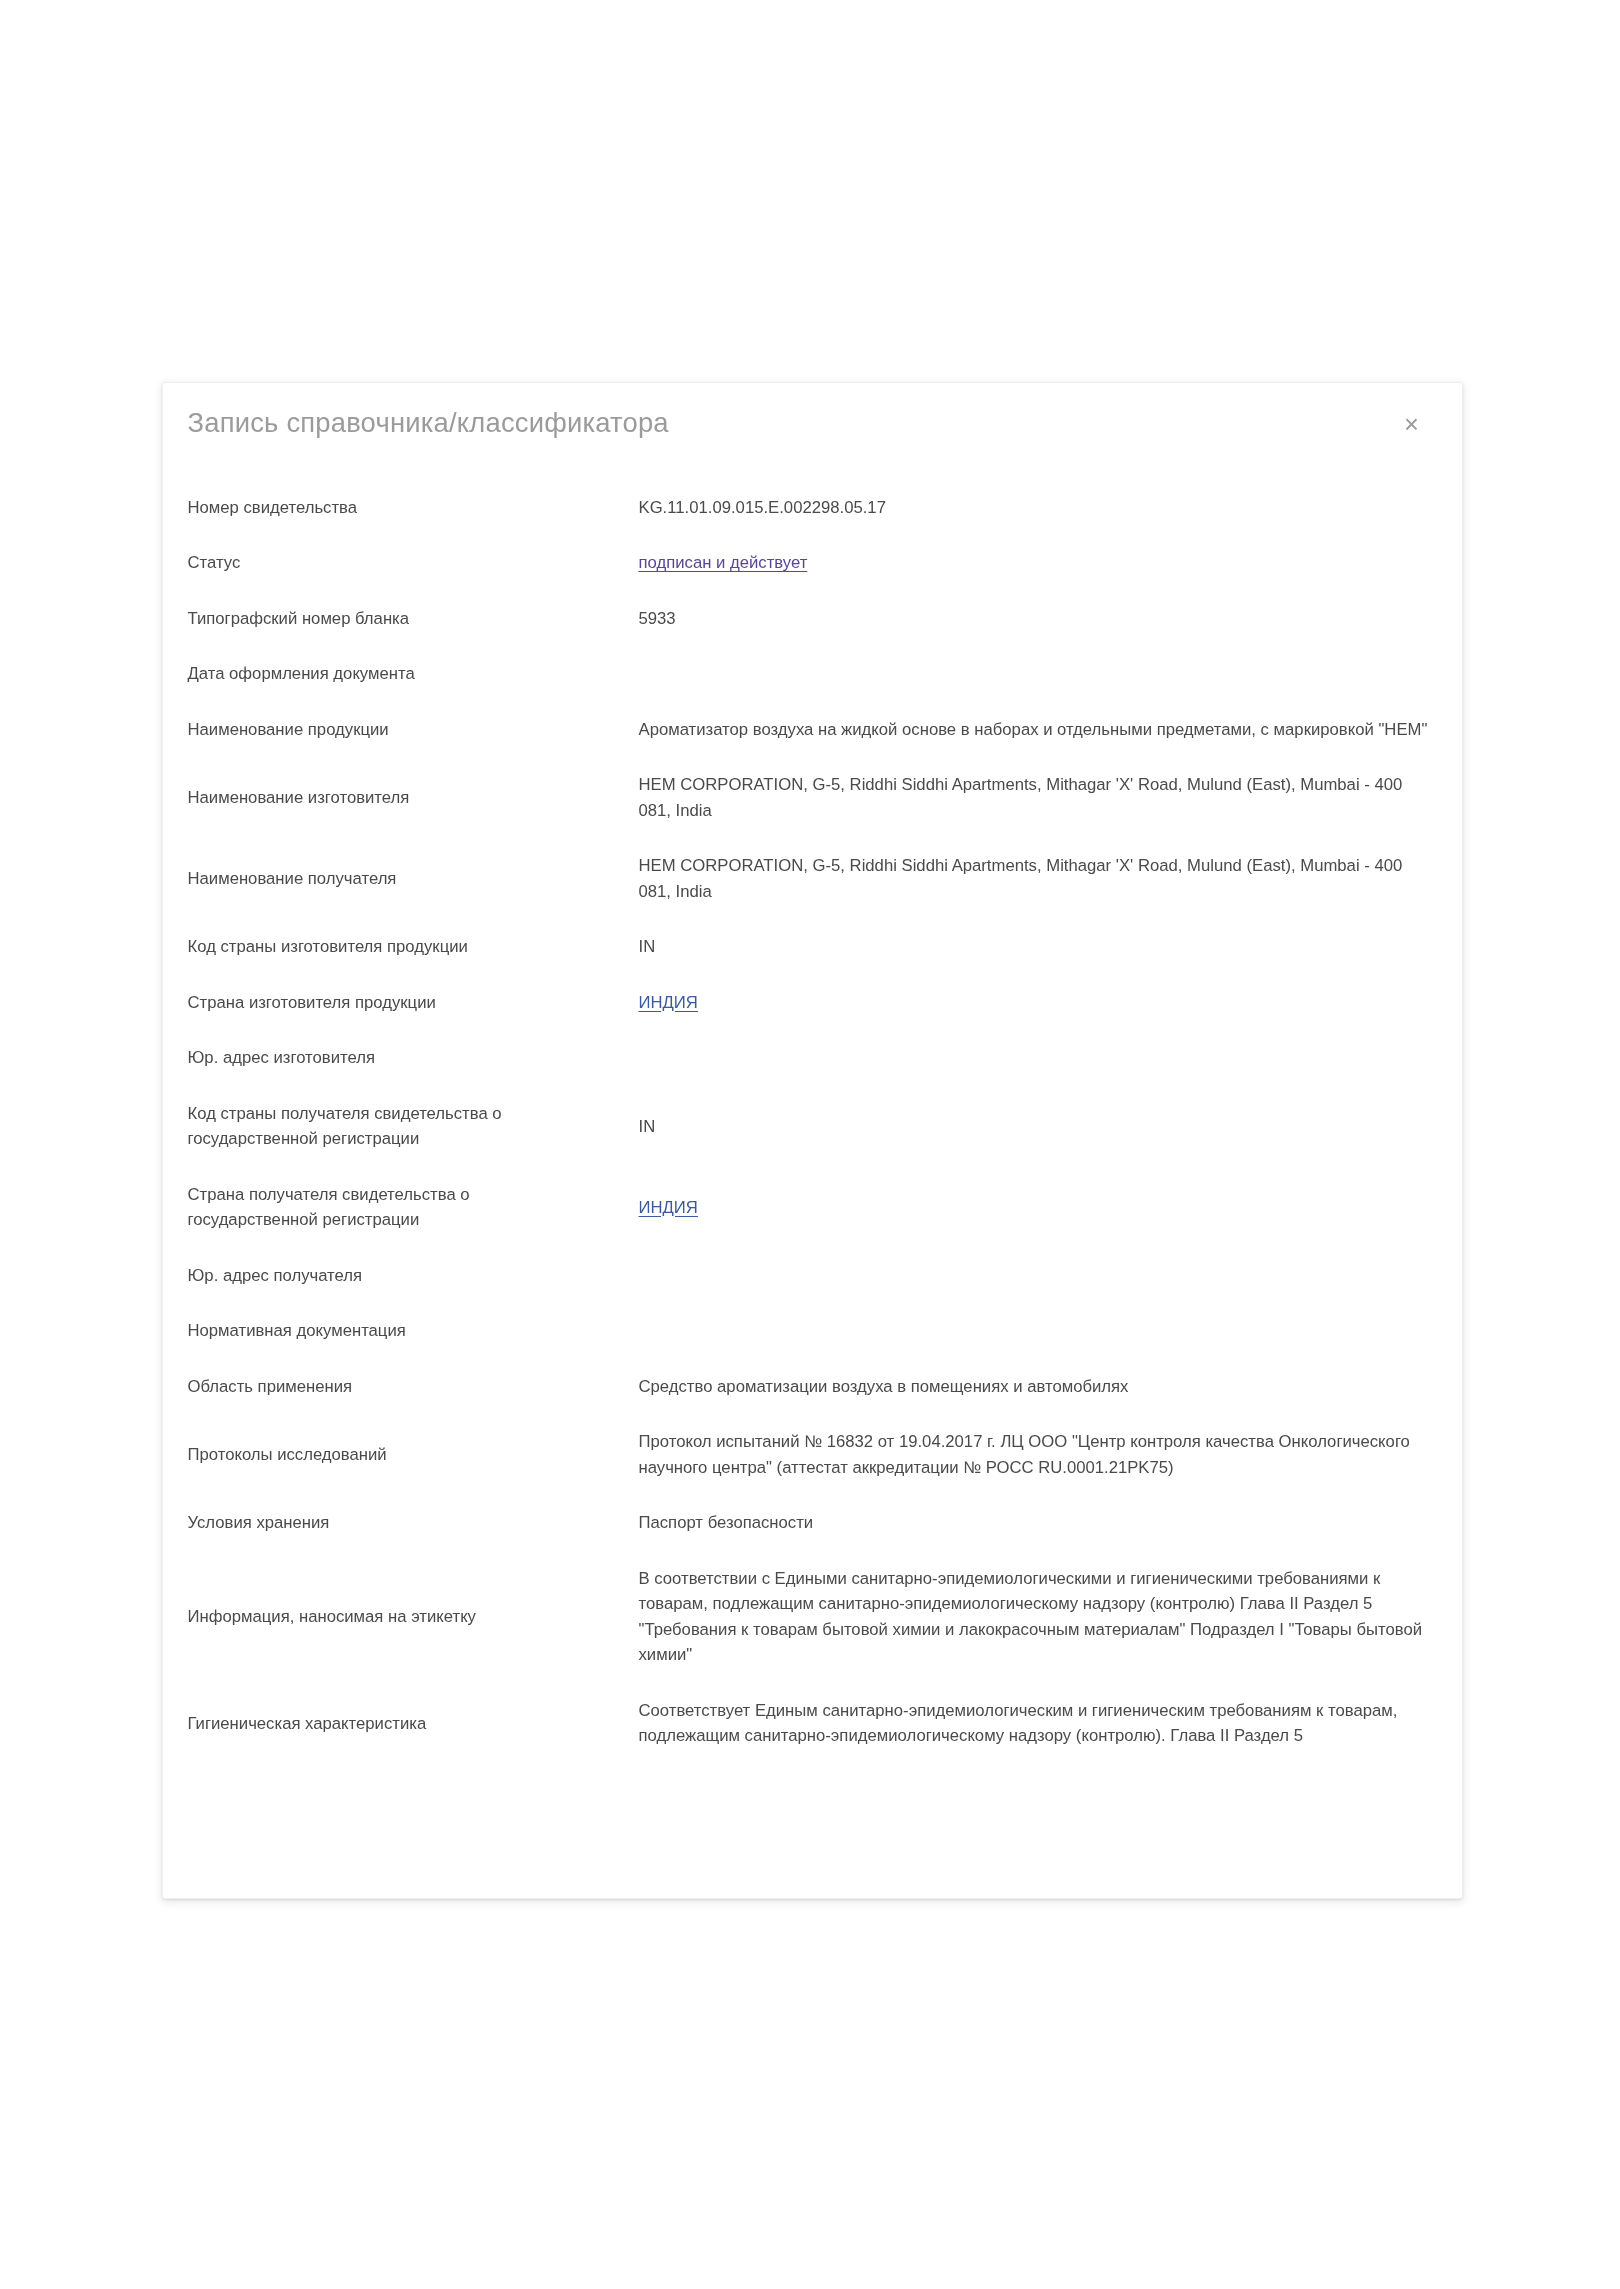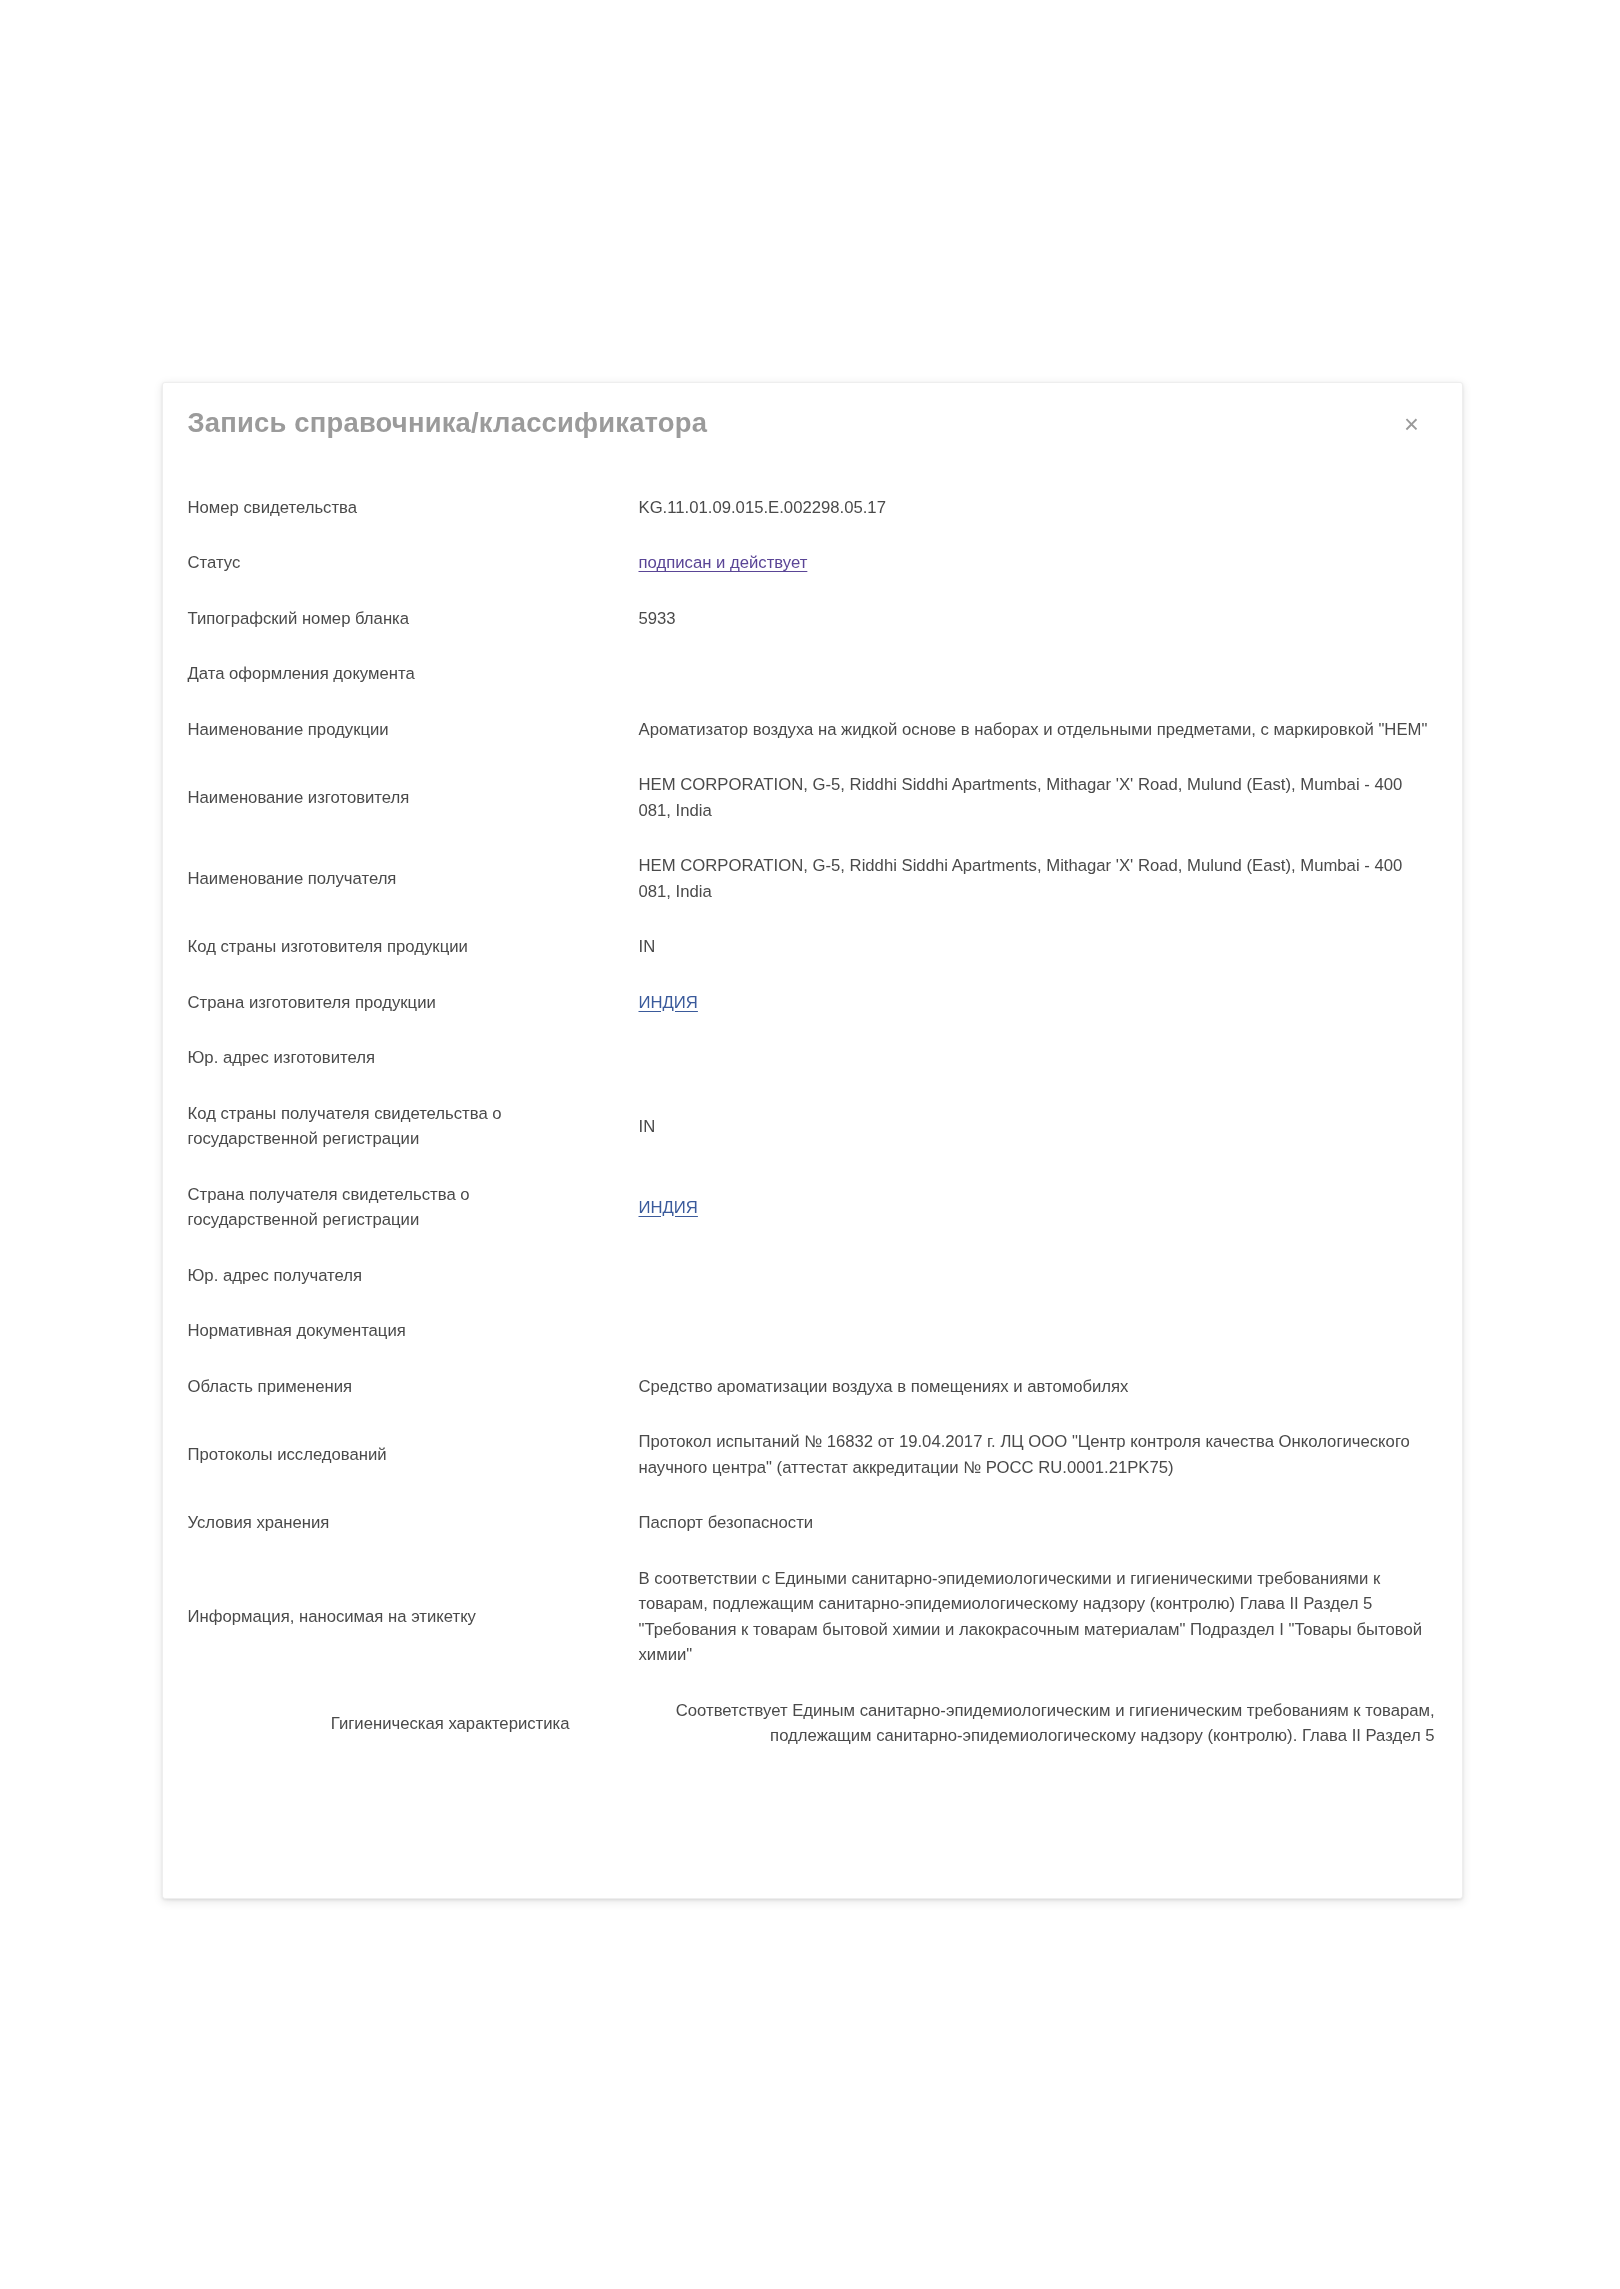--- a/index.html
+++ b/index.html
@@ -24,21 +24,21 @@
     padding: 23.5px 27.4px 35px 24.5px;
   }
   .modal-header {
     display: flex;
     justify-content: space-between;
     align-items: flex-start;
     margin-bottom: 51px;
   }
   .modal-title {
     font-size: 27.4px;
-    font-weight: 700;
+    font-weight: 400;
     letter-spacing: 0.2px;
     color: #9b9b9b;
     text-align: right;
   }
   .close-btn {
     background: none;
     border: none;
     font-size: 25.5px;
     line-height: 25.5px;
     color: #9a9a9a;
@@ -46,21 +46,21 @@
     padding: 5.9px 15.7px 5.9px 5.9px;
     font-family: "Liberation Sans", sans-serif;
     font-weight: 300;
   }
   .rows { }
   .row {
     display: flex;
     align-items: center;
     margin-bottom: 30px;
   }
-  .row:last-child { margin-bottom: 16px; text-align: right; }
+  .row:last-child { margin-bottom: 16px; }
   .row-label {
     flex: 0 0 382px;
     margin-right: 69px;
     font-size: 16.7px;
     line-height: 25.5px;
     color: #4a4a4a;
   }
   .row-value {
     flex: 1;
     max-width: 799px;

